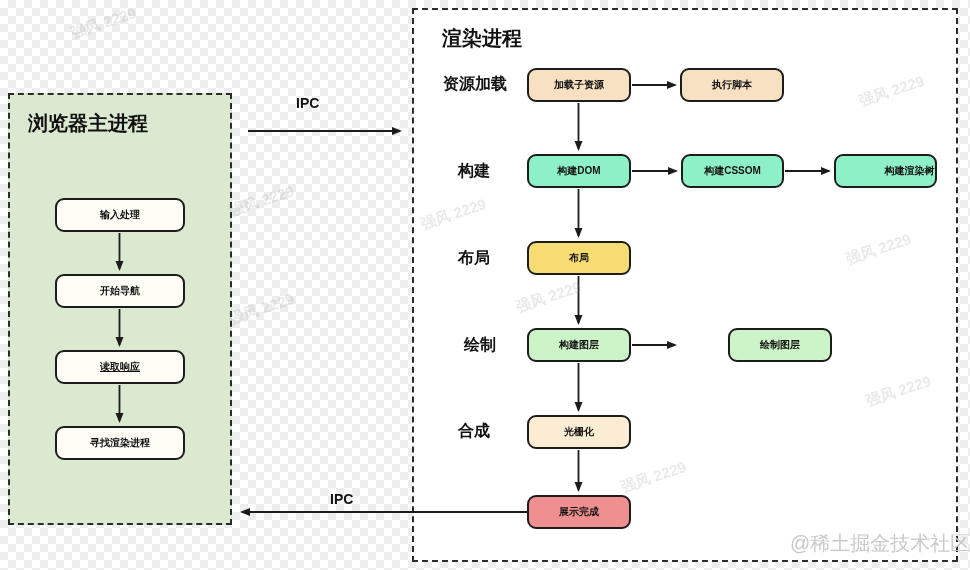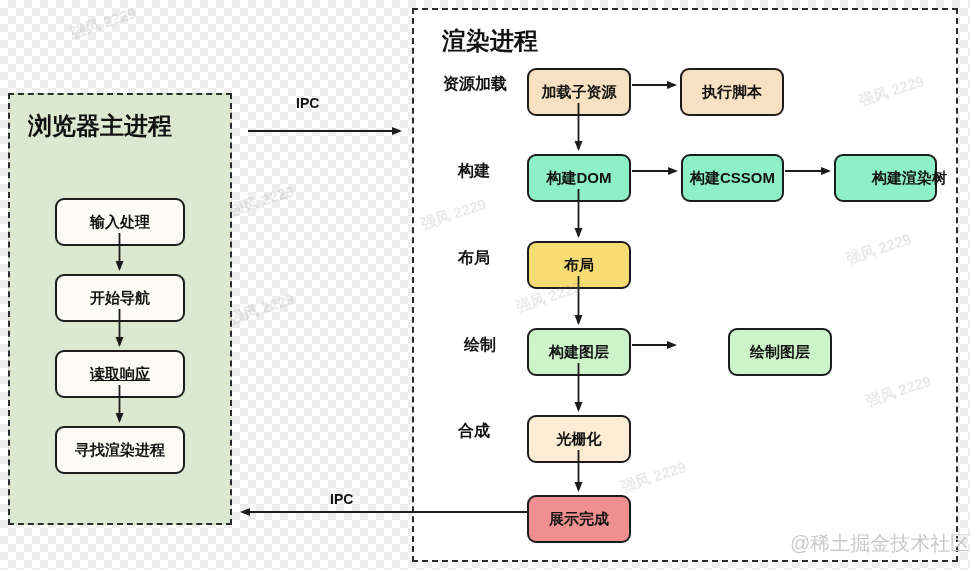--- a/index.html
+++ b/index.html
@@ -6,26 +6,26 @@
   #stage{
     position:relative;width:970px;height:570px;overflow:hidden;
     font-family:"Liberation Sans","DejaVu Sans",sans-serif;
     background-color:#ffffff;
     background-image:conic-gradient(#ededed 25%, transparent 25% 50%, #ededed 50% 75%, transparent 75%);
     background-size:16px 16px;
   }
   .panel{position:absolute;border:2px dashed #2b2b2b;box-sizing:border-box;}
   #main-panel{left:8px;top:93px;width:224px;height:432px;}
   #render-panel{left:412px;top:8px;width:546px;height:554px;background:#ffffff;}
-  .panel-title{position:absolute;font-size:24px;font-weight:bold;color:#111;white-space:nowrap;}
+  .panel-title{position:absolute;font-size:20px;font-weight:bold;color:#111;white-space:nowrap;}
   .node{
-    position:absolute;height:48px;box-sizing:border-box;
+    position:absolute;height:34px;box-sizing:border-box;
     border:2px solid #1c1c1c;border-radius:9px;
     display:flex;align-items:center;justify-content:center;
-    font-size:15px;font-weight:bold;color:#111;white-space:nowrap;
+    font-size:10px;font-weight:bold;color:#111;white-space:nowrap;
   }
   .stage-label{position:absolute;font-size:16px;font-weight:bold;color:#111;white-space:nowrap;}
   .ipc-label{position:absolute;font-size:14px;font-weight:bold;color:#111;}
   .wm{
     position:absolute;font-size:15px;font-weight:bold;color:#8a8a8a;opacity:.18;
     transform:rotate(-18deg);white-space:nowrap;pointer-events:none;
   }
   .credit{position:absolute;font-size:20px;color:#c9c9c9;white-space:nowrap;}
   svg#arrows{position:absolute;left:0;top:0;pointer-events:none;}
 </style>

